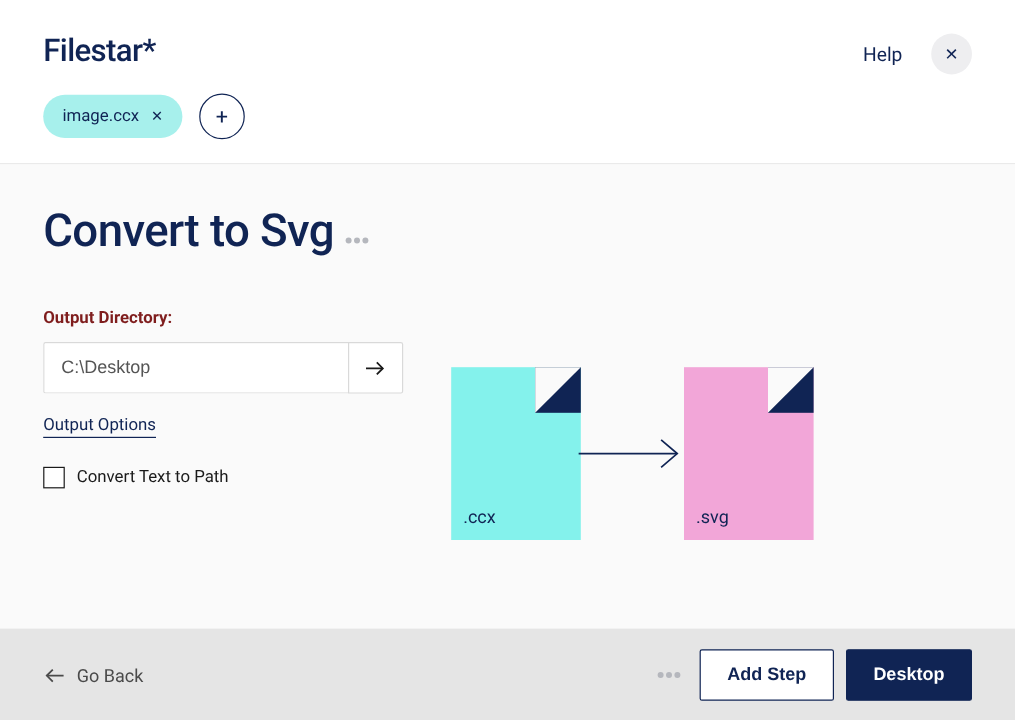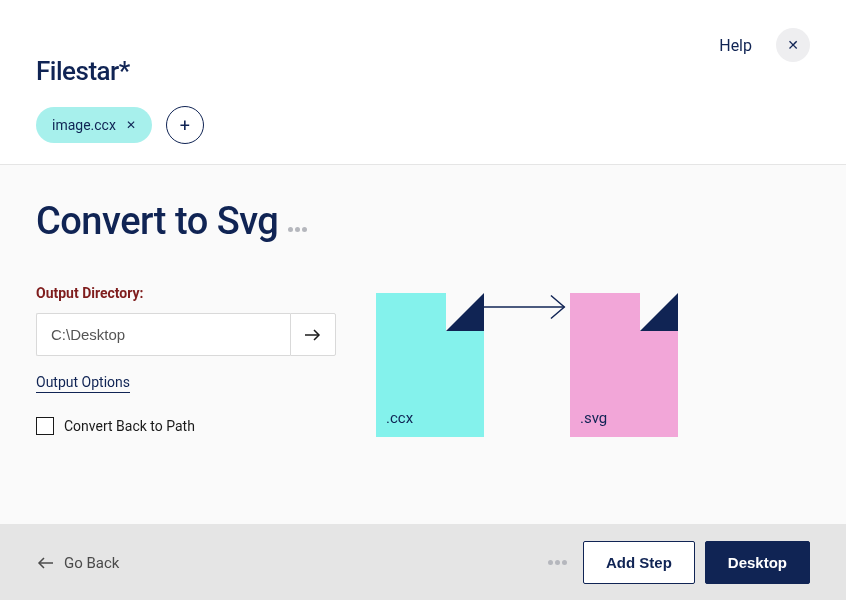--- a/index.html
+++ b/index.html
@@ -19,21 +19,20 @@
     justify-content: space-between;
     align-items: flex-start;
     border-bottom: 1px solid #e5e5e5;
   }
   .header-left { display: flex; flex-direction: column; gap: 20px; }
   .logo {
     font-size: 26px;
     font-weight: 500;
     color: #102454;
     letter-spacing: -0.5px;
-    margin-top: 28px;
   }
   .header-right { display: flex; align-items: center; gap: 24px; }
   .help-link {
     color: #102454;
     font-size: 16px;
     cursor: pointer;
   }
   .close-app {
     width: 34px; height: 34px;
     border-radius: 50%;
@@ -130,21 +129,21 @@
   .checkbox {
     width: 18px; height: 18px;
     border: 1.5px solid #1a1a1a;
     background: #fff;
     cursor: pointer;
   }
   .main-right {
     flex: 1;
     padding-top: 94px;
     display: flex;
-    align-items: flex-start;
+    align-items: center;
     gap: 0;
   }
   .file-icon {
     width: 108px; height: 144px;
     position: relative;
     display: flex; align-items: flex-end;
     padding: 10px;
   }
   .file-icon-ccx { background: #84f2ec; }
   .file-icon-svg { background: #f2a6d8; }
@@ -246,21 +245,21 @@
       <div class="dir-browse">
         <svg width="18" height="14" viewBox="0 0 18 14" fill="none" stroke="#1a1a1a" stroke-width="1.5">
             <line x1="1" y1="7" x2="15" y2="7"></line>
             <polyline points="10,2 15,7 10,12"></polyline>
           </svg>
       </div>
     </div>
     <div class="output-options">Output Options</div>
     <div class="checkbox-row">
       <div class="checkbox"></div>
-      <span>Convert Back to Path</span>
+      <span>Convert Text to Path</span>
     </div>
   </div>
   <div class="main-right">
     <div class="file-icon file-icon-ccx">
       <div class="file-fold"></div>
       <span class="file-ext">.ccx</span>
     </div>
     <div class="arrow-between">
       <svg width="94" height="28" viewBox="0 0 94 28" fill="none" stroke="#102454" stroke-width="1.5">
           <line x1="0" y1="14" x2="86" y2="14"></line>

